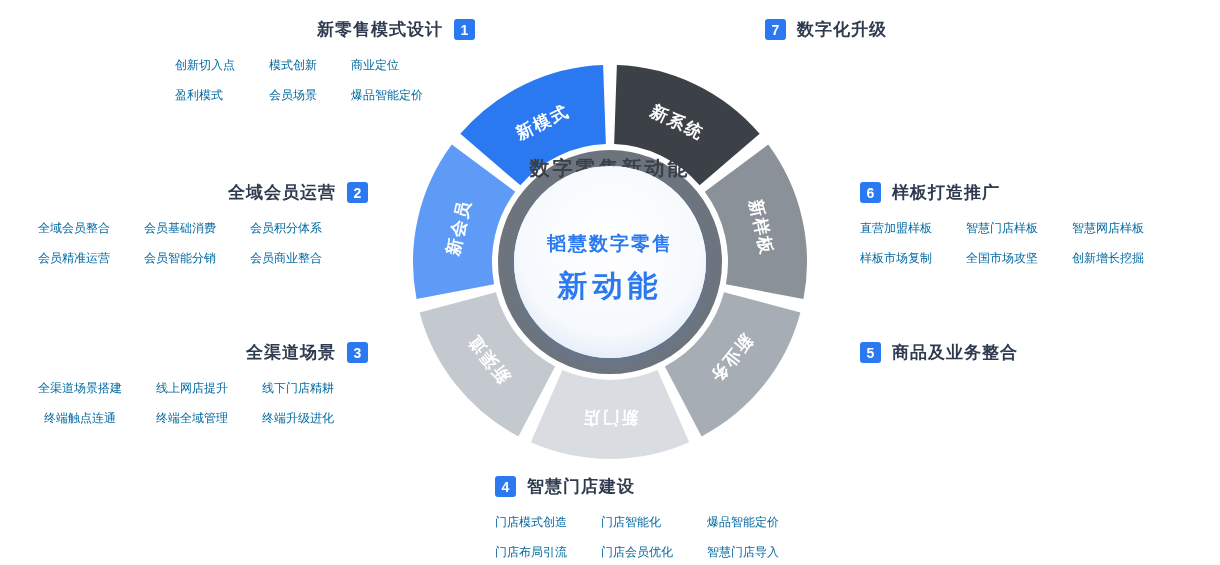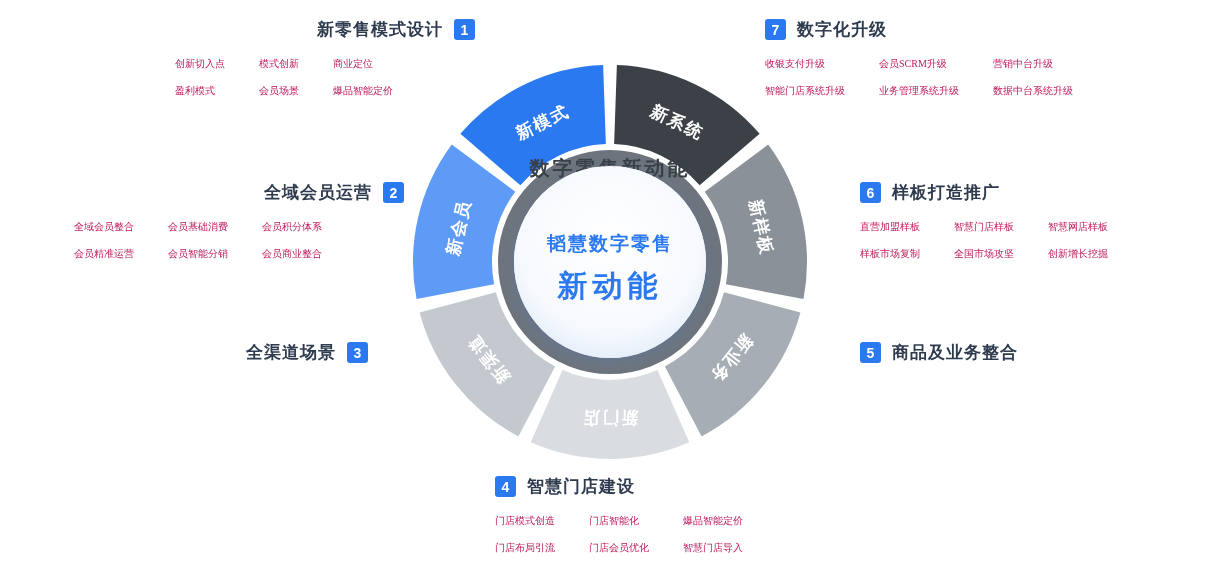--- a/index.html
+++ b/index.html
@@ -30,27 +30,26 @@
   }
   .title {
     font-size:17px; font-weight:bold;
     color:#2e3a4e; letter-spacing:1px;
     white-space:nowrap;
   }
   .items {
     display:grid;
     grid-template-columns:repeat(3, max-content);
     column-gap:34px; row-gap:13px;
-    font-size:10px; color:#be185d;
+    font-size:12px; color:#0369a1;
     white-space:nowrap;
-    font-family:Liberation Serif, serif;
   }
 
   .b1 { left:175px; top:18px;  width:300px; }
-  .b2 { left:38px;  top:181px; width:330px;margin-left:36px; }
+  .b2 { left:38px;  top:181px; width:330px; }
   .b3 { left:38px;  top:341px; width:330px;text-align:center; }
   .b4 { left:495px; top:475px; }
   .b5 { left:860px; top:341px; }
   .b6 { left:860px; top:181px; }
   .b7 { left:765px; top:18px;  }
 
   
   .wheel-wrap {
     position:absolute; left:390px; top:42px;
     width:440px; height:440px;
@@ -110,20 +109,28 @@
       <span>会员智能分销</span>
       <span>会员商业整合</span>
     </div>
   </div>
 
   <div class="block b3 align-right">
     <div class="header">
       <span class="title">全渠道场景</span>
       <span class="badge">3</span>
     </div>
+    <div class="items">
+      <span>全渠道场景搭建</span>
+      <span>线上网店提升</span>
+      <span>线下门店精耕</span>
+      <span>终端触点连通</span>
+      <span>终端全域管理</span>
+      <span>终端升级进化</span>
+    </div>
   </div>
 
   <div class="block b4">
     <div class="header">
       <span class="badge">4</span>
       <span class="title">智慧门店建设</span>
     </div>
     <div class="items">
       <span>门店模式创造</span>
       <span>门店智能化</span>
@@ -153,28 +160,20 @@
       <span>样板市场复制</span>
       <span>全国市场攻坚</span>
       <span>创新增长挖掘</span>
     </div>
   </div>
 
   <div class="block b7">
     <div class="header">
       <span class="badge">7</span>
       <span class="title">数字化升级</span>
-    </div>
-    <div class="items">
-      <span>收银支付升级</span>
-      <span>会员SCRM升级</span>
-      <span>营销中台升级</span>
-      <span>智能门店系统升级</span>
-      <span>业务管理系统升级</span>
-      <span>数据中台系统升级</span>
     </div>
   </div>
 
   <div class="wheel-wrap">
     <svg width="440" height="440" viewBox="0 0 440 440">
       <defs>
         <radialGradient id="hubgrad" cx="50%" cy="40%" r="68%">
           <stop offset="0%" stop-color="#ffffff"></stop>
           <stop offset="70%" stop-color="#f6f9fd"></stop>
           <stop offset="100%" stop-color="#dce8f8"></stop>

